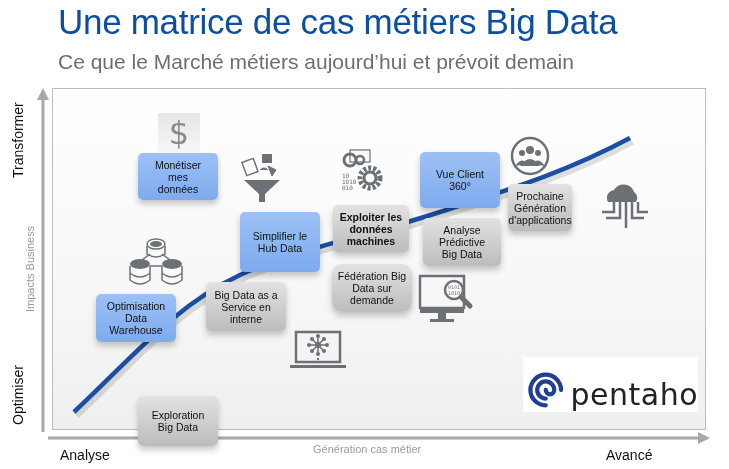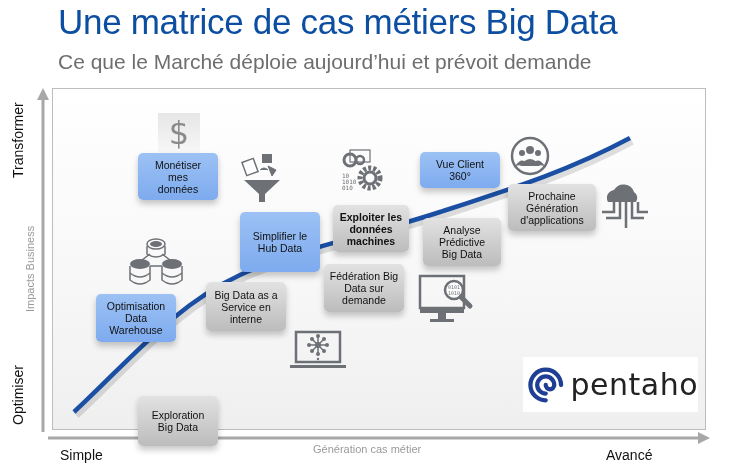--- a/index.html
+++ b/index.html
@@ -9,43 +9,43 @@
   .frame { position:absolute; left:52px; top:88px; width:652px; height:340px; border:1px solid #bdbdbd;
            background:linear-gradient(180deg,#ffffff 0%,#f7f7f7 60%,#efefef 100%); }
   .axis-label { position:absolute; font-size:14px; color:#111; white-space:nowrap; }
   .rot { transform-origin:left top; transform:rotate(-90deg); }
   .axis-title { position:absolute; font-size:11px; color:#9a9a9a; white-space:nowrap; }
   .box { position:absolute; border-radius:5px; font-size:10.5px; line-height:12px; color:#111; text-align:center;
          display:flex; align-items:center; justify-content:center; box-shadow:0 4px 6px rgba(0,0,0,0.22); }
   .blue { background:linear-gradient(180deg,#9cc1f4,#7eabef); }
   .grey { background:linear-gradient(180deg,#e2e2e2,#bcbcbc); }
   .icon { position:absolute; }
-  .logo { position:absolute; left:523px; top:357px; width:175px; height:55px; background:#fff; display:flex; align-items:center; }
+  .logo { position:absolute; left:523px; top:357px; width:175px; height:55px; background:#fff; display:flex; align-items:flex-end; }
   .logo-text { font-size:30px; color:#222; font-family:"DejaVu Sans", sans-serif; margin-left:6px; letter-spacing:0.5px; }
 </style>
 </head>
 <body>
 
 <div class="title">Une matrice de cas métiers Big Data</div>
-<div class="subtitle">Ce que le Marché déploie aujourd’hui et prévoit demande</div>
+<div class="subtitle">Ce que le Marché métiers aujourd’hui et prévoit demain</div>
 
 <svg class="icon" style="left:36px;top:86px;" width="14" height="348">
   <line x1="7" y1="12" x2="7" y2="346" stroke="#a8a8a8" stroke-width="3"></line>
   <polygon points="1,14 7,2 13,14" fill="#a8a8a8"></polygon>
 </svg>
 
 <svg class="icon" style="left:48px;top:432px;" width="664" height="12">
   <line x1="0" y1="6" x2="652" y2="6" stroke="#a8a8a8" stroke-width="3"></line>
   <polygon points="650,0 662,6 650,12" fill="#a8a8a8"></polygon>
 </svg>
 
 <div class="axis-label rot" style="left:10px;top:178px;">Transformer</div>
 <div class="axis-label rot" style="left:10px;top:425px;">Optimiser</div>
 <div class="axis-title rot" style="left:24px;top:312px;">Impacts Business</div>
-<div class="axis-label" style="left:60px;top:447px;">Simple</div>
+<div class="axis-label" style="left:60px;top:447px;">Analyse</div>
 <div class="axis-label" style="left:606px;top:447px;">Avancé</div>
 <div class="axis-title" style="left:313px;top:443px;">Génération cas métier</div>
 
 <div class="frame"></div>
 
 <svg class="icon" style="left:0;top:0;" width="729" height="469">
   <path d="M74,412 C130,360 175,305 240,275 C300,248 360,238 440,212 C520,186 570,170 630,138" fill="none" stroke="rgba(0,0,0,0.12)" stroke-width="8" transform="translate(2,3)"></path>
   <path d="M74,412 C130,360 175,305 240,275 C300,248 360,238 440,212 C520,186 570,170 630,138" fill="none" stroke="#1a4fa3" stroke-width="4.5"></path>
 </svg>
 
@@ -130,26 +130,26 @@
   <rect x="12" y="45" width="24" height="3" fill="#6d7075"></rect>
   <circle cx="36" cy="16" r="9" fill="#fff" stroke="#6d7075" stroke-width="2.5"></circle>
   <text x="30" y="15" font-size="5" fill="#6d7075" font-family="DejaVu Sans Mono, monospace">0101</text>
   <text x="30" y="21" font-size="5" fill="#6d7075" font-family="DejaVu Sans Mono, monospace">1010</text>
   <line x1="43" y1="23" x2="52" y2="32" stroke="#6d7075" stroke-width="5" stroke-linecap="round"></line>
 </svg>
 
 <div class="box blue" style="left:138px;top:153px;width:80px;height:47px;padding:0 10px;box-sizing:border-box;">Monétiser mes données</div>
 <div class="box blue" style="left:240px;top:212px;width:80px;height:60px;padding:0 8px;box-sizing:border-box;">Simplifier le Hub Data</div>
 <div class="box grey" style="left:333px;top:205px;width:76px;height:47px;padding:0 6px;box-sizing:border-box;font-weight:bold;">Exploiter les données machines</div>
-<div class="box blue" style="left:420px;top:152px;width:80px;height:36px;padding:0 14px;box-sizing:border-box;">Vue Client 360°</div>
+<div class="box blue" style="left:420px;top:152px;width:80px;height:56px;padding:0 14px;box-sizing:border-box;">Vue Client 360°</div>
 <div class="box grey" style="left:423px;top:218px;width:78px;height:48px;padding:0 10px;box-sizing:border-box;">Analyse Prédictive Big Data</div>
-<div class="box grey" style="left:508px;top:184px;width:88px;height:47px;padding:0 4px;box-sizing:border-box;">Prochaine Génération d'applications</div>
+<div class="box grey" style="left:508px;top:184px;width:64px;height:47px;padding:0 4px;box-sizing:border-box;">Prochaine Génération d'applications</div>
 <div class="box blue" style="left:96px;top:294px;width:80px;height:48px;padding:0 22px;box-sizing:border-box;text-align:center;">Optimisation Data Warehouse</div>
 <div class="box grey" style="left:206px;top:282px;width:80px;height:49px;padding:0 8px;box-sizing:border-box;">Big Data as a Service en interne</div>
-<div class="box grey" style="left:324px;top:264px;width:80px;height:48px;padding:0 4px;box-sizing:border-box;">Fédération Big Data sur demande</div>
+<div class="box grey" style="left:332px;top:264px;width:80px;height:48px;padding:0 4px;box-sizing:border-box;border-radius:10px;">Fédération Big Data sur demande</div>
 <div class="box grey" style="left:138px;top:353px;width:80px;height:50px;padding:0 12px;box-sizing:border-box;margin-top:43px;">Exploration Big Data</div>
 
 <div class="logo">
   <svg width="44" height="44" viewBox="0 0 44 44" style="margin-left:4px;">
     <path d="M22 40 A18 18 0 1 1 40 22 M22 32 A10 10 0 1 1 32 22 A5 5 0 1 1 22 22" fill="none" stroke="#1e3f95" stroke-width="5" stroke-linecap="round"></path>
   </svg>
   <span class="logo-text">pentaho</span>
 </div>
 
 </body></html>

